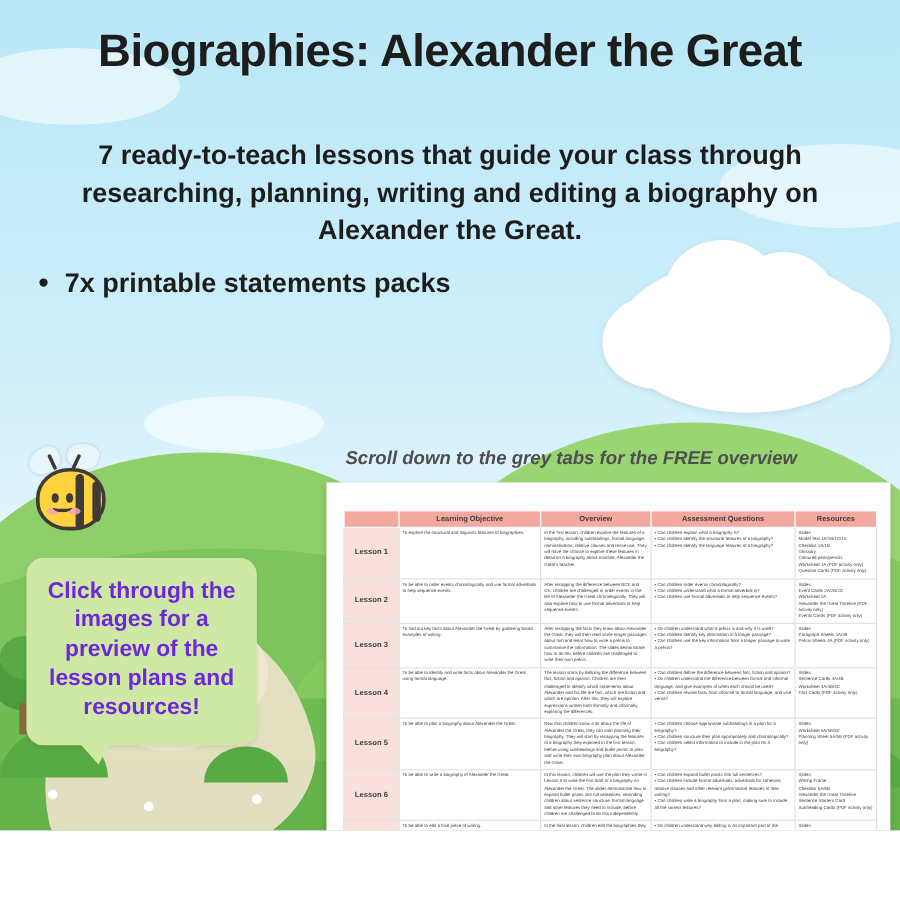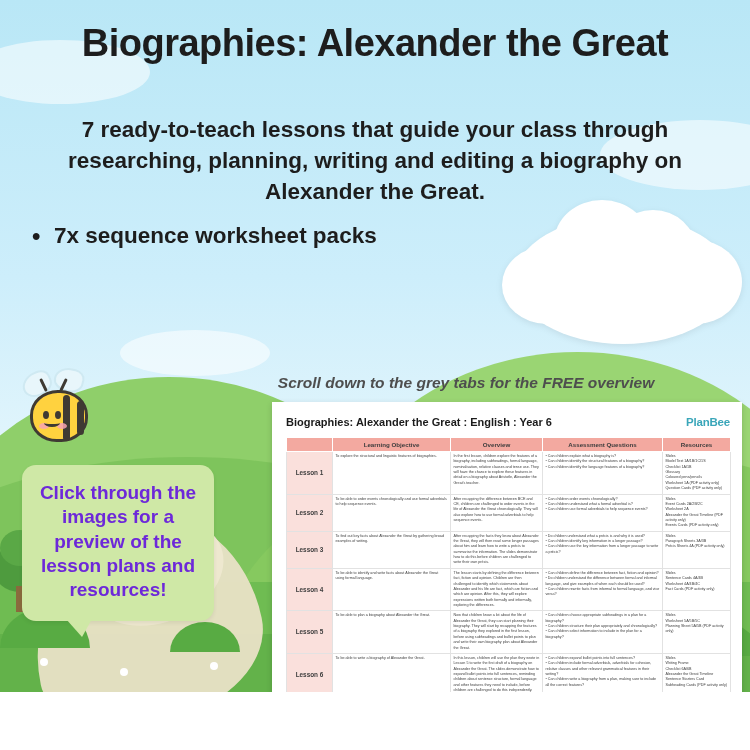--- a/index.html
+++ b/index.html
@@ -170,21 +170,21 @@
     z-index: 5;
   }
   .greenbox::after {
     content: ""; position: absolute; left: 44px; bottom: -16px;
     border-left: 16px solid transparent;
     border-right: 10px solid transparent;
     border-top: 18px solid #cfe8a6;
   }
   
   .scrollnote {
-    position: absolute; left: 216px; top: 374px; width: 500px;
+    position: absolute; left: 226px; top: 374px; width: 500px;
     text-align: center;
     font-style: italic; font-weight: bold; font-size: 15.5px; color: #4e4e4e;
   }
   
   .doc {
     position: absolute; left: 272px; top: 402px;
     width: 470px; height: 330px;
     background: #ffffff;
     box-shadow: 0 2px 6px rgba(0,0,0,.16);
     padding: 14px 12px 8px 14px;
@@ -287,42 +287,36 @@
       <div class="bee-smile" style="left:11px; top:26px;"></div>
     </div>
     <div class="bee-ant" style="left:28px; top:10px; transform:rotate(-25deg);"></div>
     <div class="bee-ant" style="left:48px; top:10px; transform:rotate(25deg);"></div>
   </div>
 
   <div class="title">Biographies: Alexander the Great</div>
   <div class="subtitle">7 ready-to-teach lessons that guide your class through researching, planning, writing and editing a biography on Alexander the Great.</div>
 
   <ul class="bullets">
-    <li>7x sequence worksheet packs</li>
+    <li>7x printable statements packs</li>
   </ul>
 
   <div class="cloud">
     <div class="lobe" style="left:-12px; top:30px; width:90px; height:78px;"></div>
     <div class="lobe" style="left:40px; top:-16px; width:96px; height:86px;"></div>
     <div class="lobe" style="right:-10px; top:24px; width:92px; height:84px;"></div>
     <div class="lobe" style="left:96px; top:-6px; width:86px; height:80px;"></div>
     <div class="lobe" style="left:30px; top:52px; width:160px; height:74px;"></div>
   </div>
 
   <div class="greenbox">Click through the images for a preview of the lesson plans and resources!</div>
 
   <div class="scrollnote">Scroll down to the grey tabs for the FREE overview</div>
 
   <div class="doc">
-    <div class="doc-head">
-      <div class="doc-title">Biographies: Alexander the Great : English : Year 6</div>
-      <div class="planbee">
-        <span>PlanBee</span>
-      </div>
-    </div>
 
     <table class="grid">
       <colgroup>
           <col class="c1">
           <col class="c2">
           <col class="c3">
           <col class="c4">
           <col class="c5">
         </colgroup>
       <thead>

